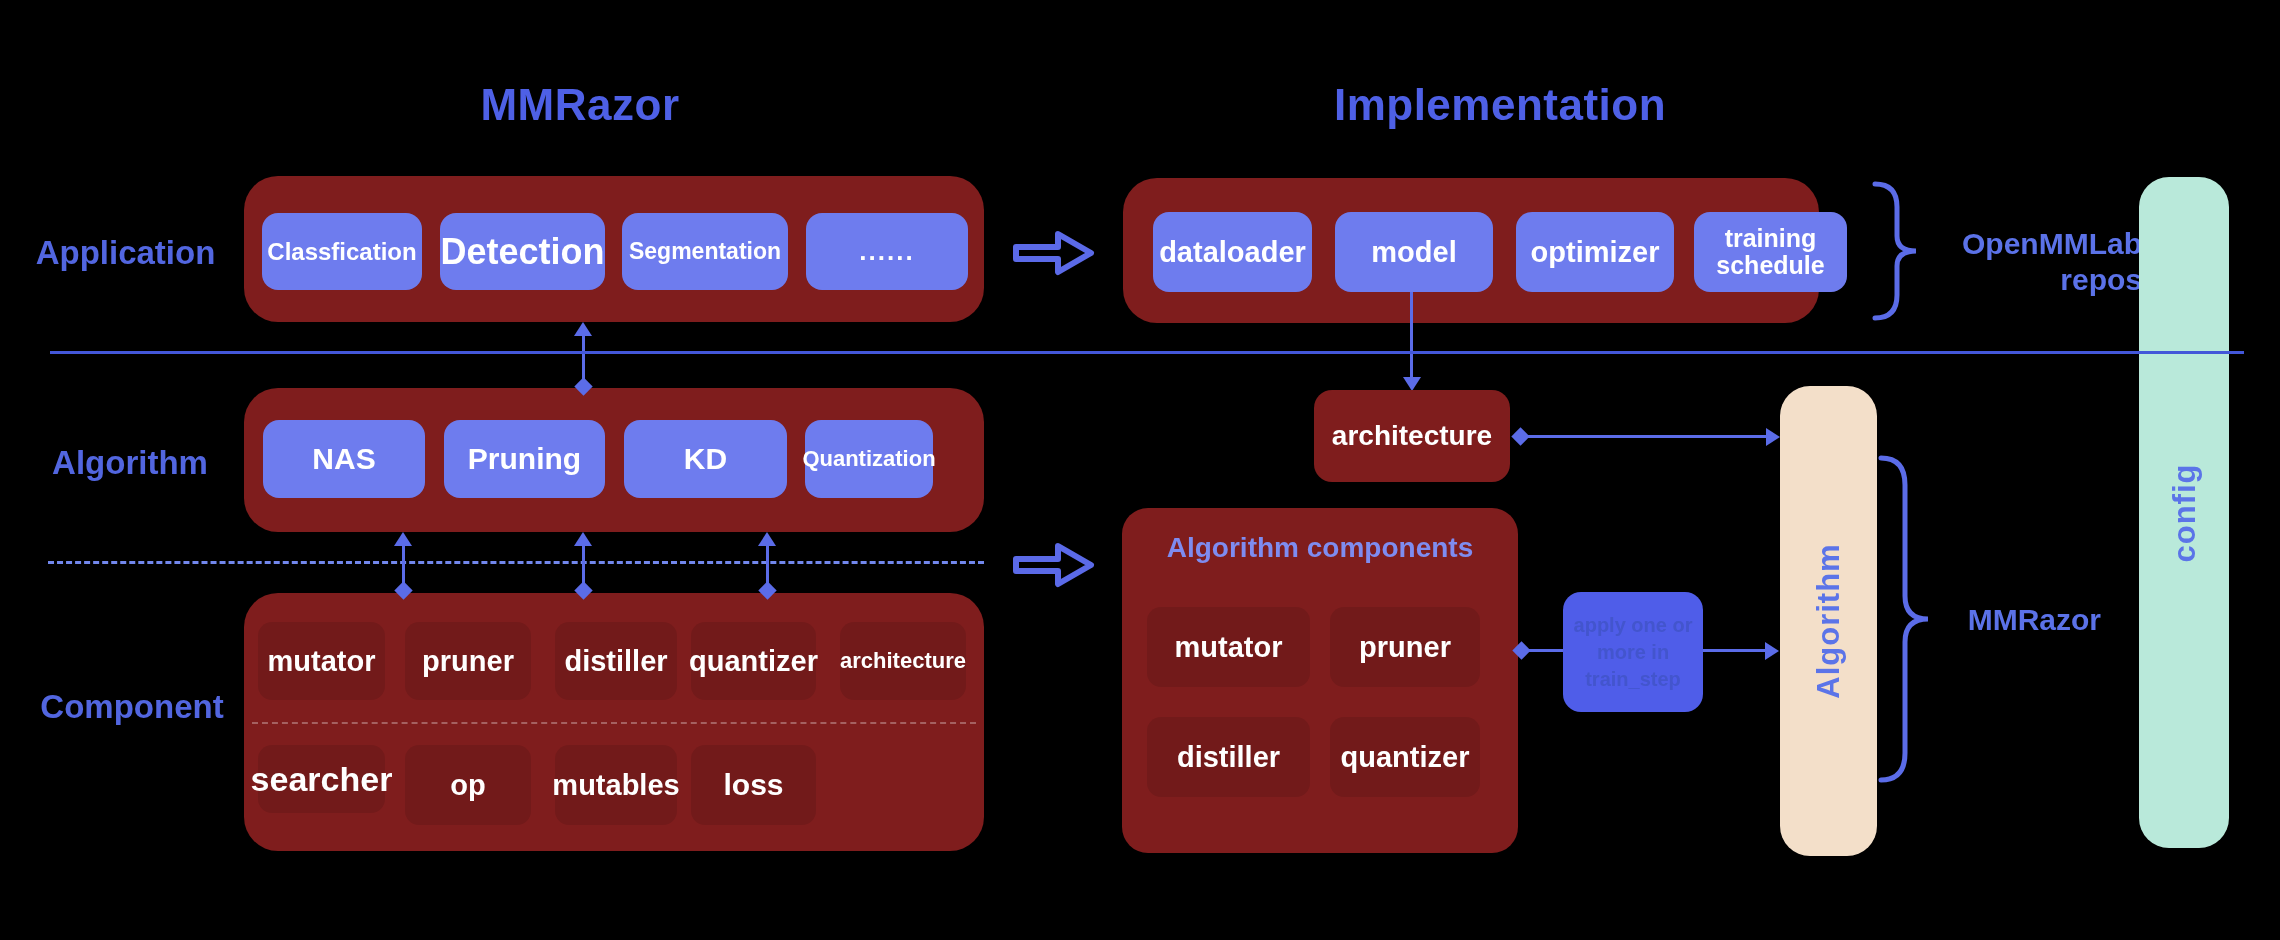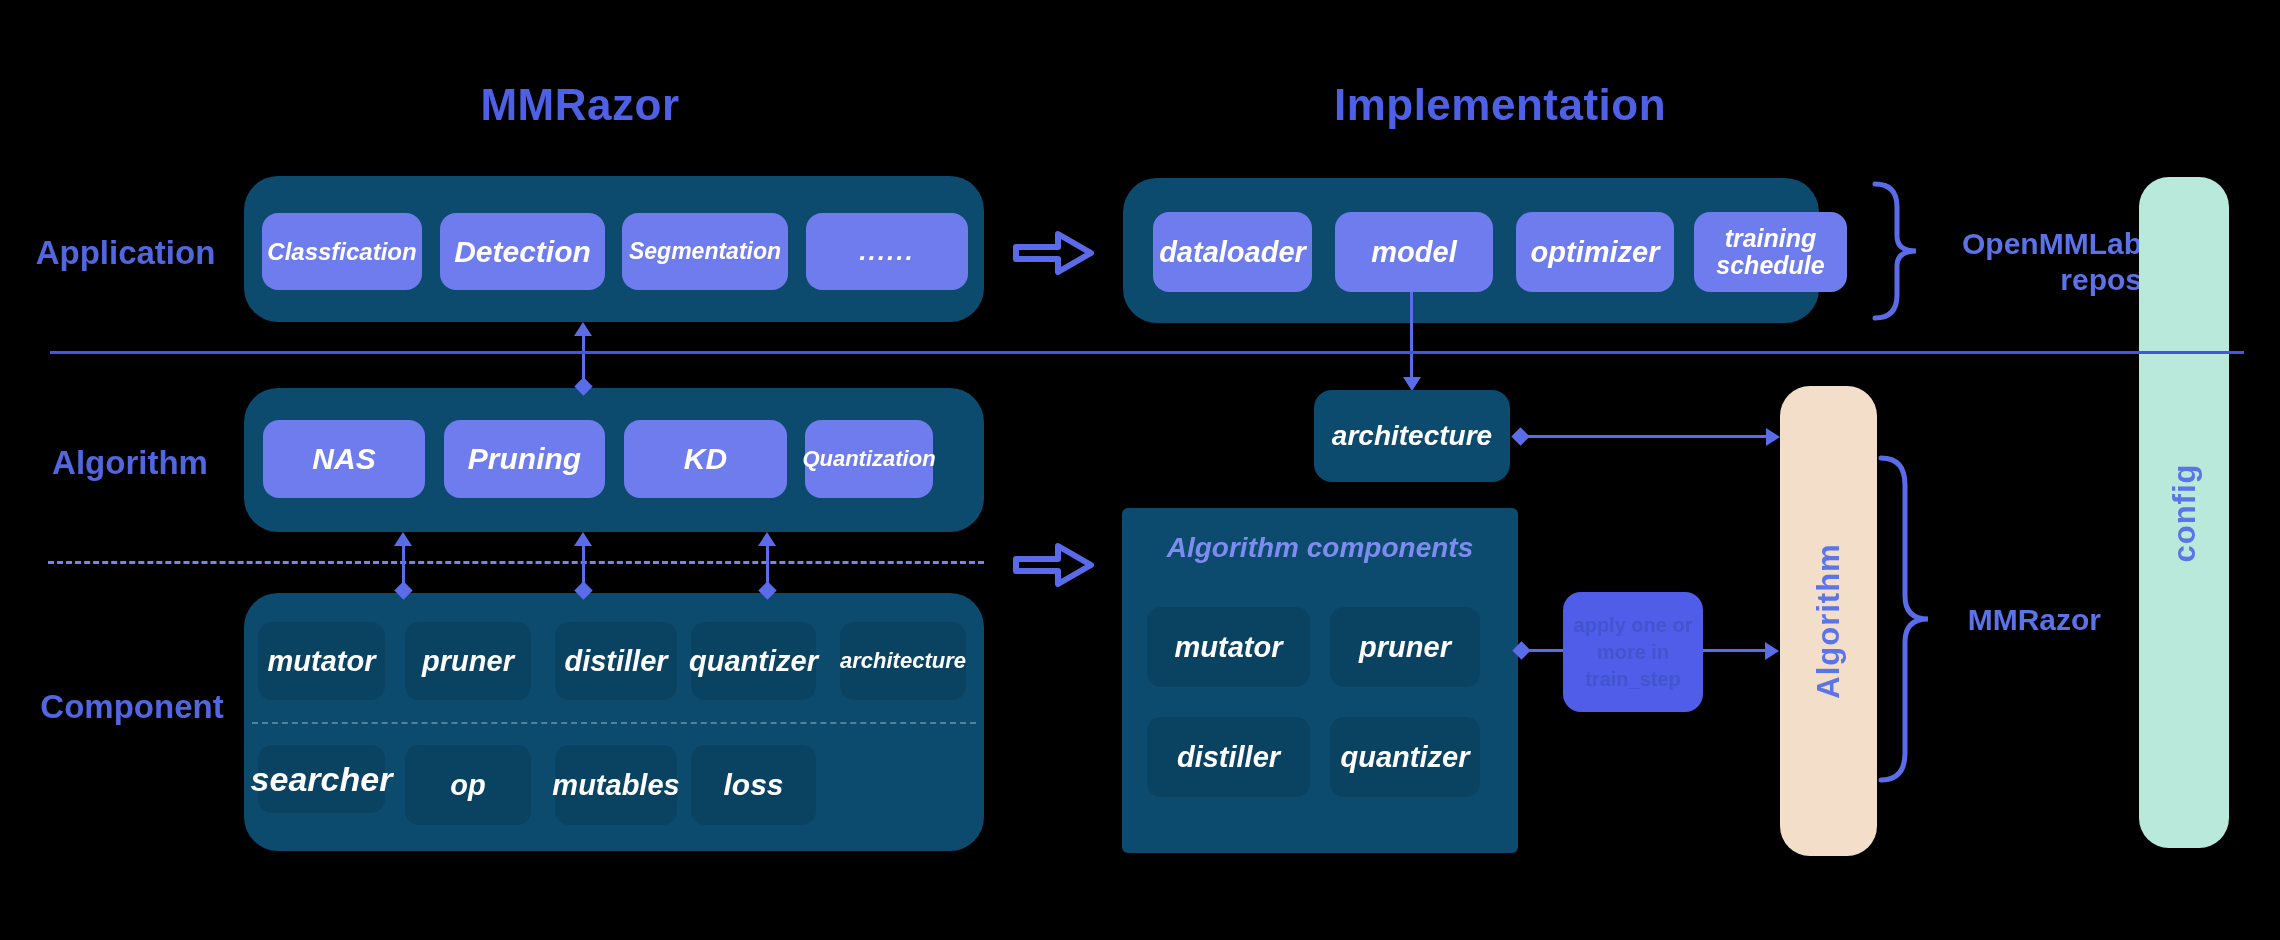--- a/index.html
+++ b/index.html
@@ -1,21 +1,21 @@
 <!DOCTYPE html>
 <html><head>
 <meta charset="utf-8">
 <style>
   html,body{margin:0;padding:0;background:#000;}
   .stage{position:relative;width:2280px;height:940px;background:#000;
          font-family:"Liberation Sans",sans-serif;overflow:hidden;}
   .abs{position:absolute;}
   .section-title{font-size:44px;font-weight:700;color:#4e60e6;text-align:center;letter-spacing:.5px;}
   .row-label{font-size:33px;font-weight:700;color:#5266e0;text-align:center;}
-  .panel{position:absolute;background:#0c4a6e;border-radius:34px;font-style:italic;}
+  .panel{position:absolute;background:#7f1d1d;border-radius:34px;}
   .chip{position:absolute;background:#6e7cee;border-radius:16px;color:#fff;
         display:flex;align-items:center;justify-content:center;font-weight:600;text-align:center;}
   .cell{position:absolute;background:rgba(0,0,0,0.10);border-radius:14px;color:#fff;
         display:flex;align-items:center;justify-content:center;font-weight:600;text-align:center;}
   .sep-solid{position:absolute;left:50px;top:351px;width:2194px;height:0;
              border-top:3px solid #4357d9;z-index:2;}
   .sep-dashed{position:absolute;left:48px;top:561px;width:936px;height:0;
               border-top:3px dashed #7287ec;}
   .row-divider{position:absolute;left:8px;top:129px;width:724px;height:0;
                border-top:2px dashed rgba(255,255,255,0.30);}
@@ -51,21 +51,21 @@
 
   <div class="abs row-label" style="left:28px;top:234px;width:195px">Application</div>
   <div class="abs row-label" style="left:30px;top:444px;width:200px">Algorithm</div>
   <div class="abs row-label" style="left:26px;top:688px;width:212px">Component</div>
 
   <div class="sep-solid"></div>
   <div class="sep-dashed"></div>
 
   <div class="panel" style="left:244px;top:176px;width:740px;height:146px">
     <div class="chip" style="left:18px;top:37px;width:160px;height:77px;font-size:24px">Classfication</div>
-    <div class="chip" style="left:196px;top:37px;width:165px;height:77px;font-size:30px">Detection</div>
+    <div class="chip" style="left:196px;top:37px;width:165px;height:77px;font-size:36px">Detection</div>
     <div class="chip" style="left:378px;top:37px;width:166px;height:77px;font-size:23px">Segmentation</div>
     <div class="chip" style="left:562px;top:37px;width:162px;height:77px;font-size:26px;letter-spacing:2px">......</div>
   </div>
 
   <div class="panel" style="left:244px;top:388px;width:740px;height:144px">
     <div class="chip" style="left:19px;top:32px;width:162px;height:78px;font-size:30px">NAS</div>
     <div class="chip" style="left:200px;top:32px;width:161px;height:78px;font-size:30px">Pruning</div>
     <div class="chip" style="left:380px;top:32px;width:163px;height:78px;font-size:30px">KD</div>
     <div class="chip" style="left:561px;top:32px;width:128px;height:78px;font-size:22px">Quantization</div>
   </div>
@@ -132,21 +132,21 @@
   <div class="panel" style="left:1314px;top:390px;width:196px;height:92px;border-radius:18px;display:flex;align-items:center;justify-content:center">
     <span style="color:#fff;font-size:28px;font-weight:600">architecture</span>
   </div>
 
   <div>
     <div class="diamond" style="left:1514px;top:430px"></div>
     <div class="hline" style="left:1522px;top:435px;width:246px"></div>
     <div class="arrow-right" style="left:1766px;top:428px"></div>
   </div>
 
-  <div class="panel" style="left:1122px;top:508px;width:396px;height:345px;border-radius:6px">
+  <div class="panel" style="left:1122px;top:508px;width:396px;height:345px;border-radius:26px">
     <div class="ac-title">Algorithm components</div>
     <div class="cell" style="left:25px;top:99px;width:163px;height:80px;font-size:29px">mutator</div>
     <div class="cell" style="left:208px;top:99px;width:150px;height:80px;font-size:29px">pruner</div>
     <div class="cell" style="left:25px;top:209px;width:163px;height:80px;font-size:29px">distiller</div>
     <div class="cell" style="left:208px;top:209px;width:150px;height:80px;font-size:29px">quantizer</div>
   </div>
 
   <div>
     <div class="diamond" style="left:1515px;top:644px"></div>
     <div class="hline" style="left:1523px;top:649px;width:244px"></div>

